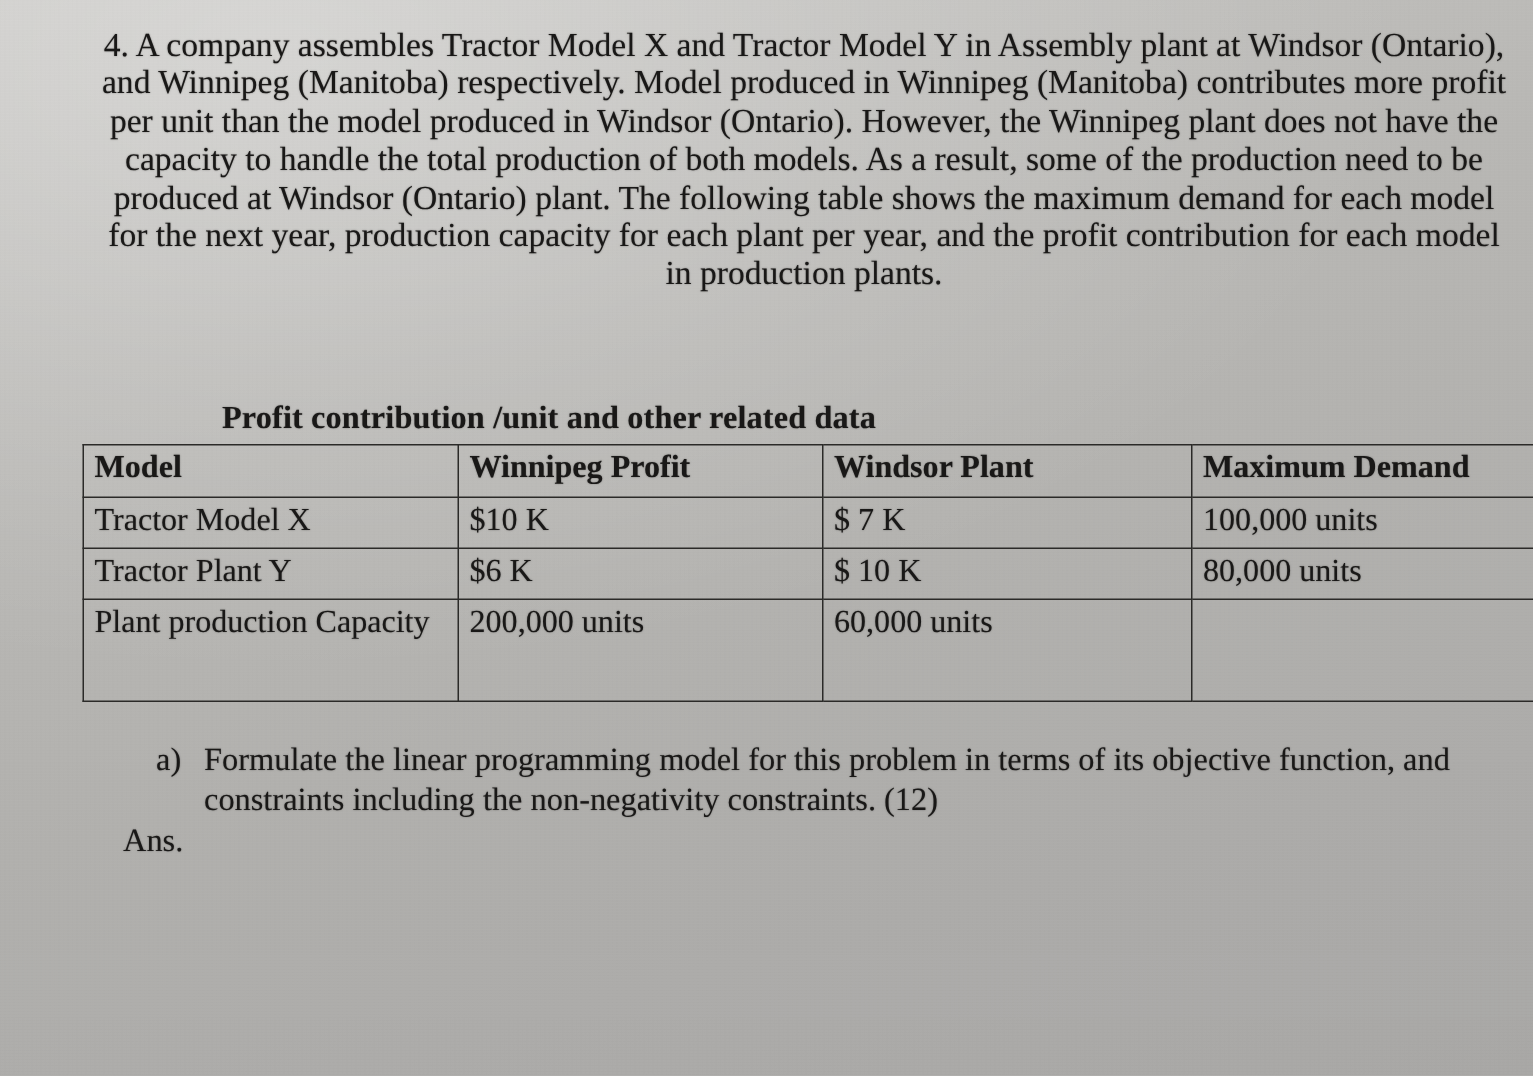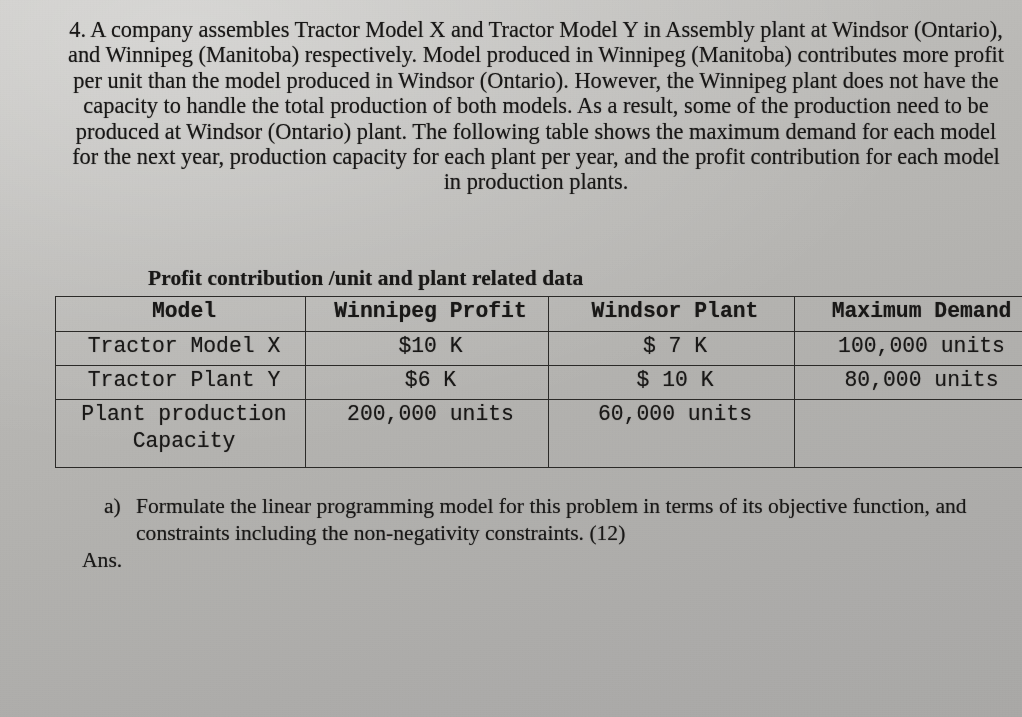--- a/index.html
+++ b/index.html
@@ -76,24 +76,23 @@
   table.data-table {
     border-collapse: collapse;
     width: 954px;
     table-layout: fixed;
   }
   table.data-table td, table.data-table th {
     border: 1.6px solid #2b2a28;
     padding: 1px 0 2px 7px;
     font-size: 21.4px;
     line-height: 26.5px;
-    text-align: center;
+    text-align: left;
     vertical-align: top;
     font-weight: normal;
-    font-family: Liberation Mono, monospace;
   }
   table.data-table th {
     font-weight: bold;
   }
   th.col-model, td.col-model { width: 242px; }
   th.col-winnipeg, td.col-winnipeg { width: 235px; }
   th.col-windsor, td.col-windsor { width: 238px; }
   th.col-demand, td.col-demand { width: 239px; }
 
   
@@ -135,21 +134,21 @@
 <div id="page">
   <div id="grain"></div>
 
   <div id="content">
 
     <div class="question-block">
       <span class="q-num">4.</span>
       <span>A company assembles Tractor Model X and Tractor Model Y in Assembly plant at Windsor (Ontario), and Winnipeg (Manitoba) respectively. Model produced in Winnipeg (Manitoba) contributes more profit per unit than the model produced in Windsor (Ontario). However, the Winnipeg plant does not have the capacity to handle the total production of both models. As a result, some of the production need to be produced at Windsor (Ontario) plant. The following table shows the maximum demand for each model for the next year, production capacity for each plant per year, and the profit contribution for each model in production plants.</span>
     </div>
 
-    <div class="table-caption">Profit contribution /unit and plant related data</div>
+    <div class="table-caption">Profit contribution /unit and other related data</div>
 
     <div class="data-table-wrap">
       <table class="data-table">
         <tbody>
           <tr class="row-header">
             <th class="col-model">Model</th>
             <th class="col-winnipeg">Winnipeg Profit</th>
             <th class="col-windsor">Windsor Plant</th>
             <th class="col-demand">Maximum Demand</th>
           </tr>

